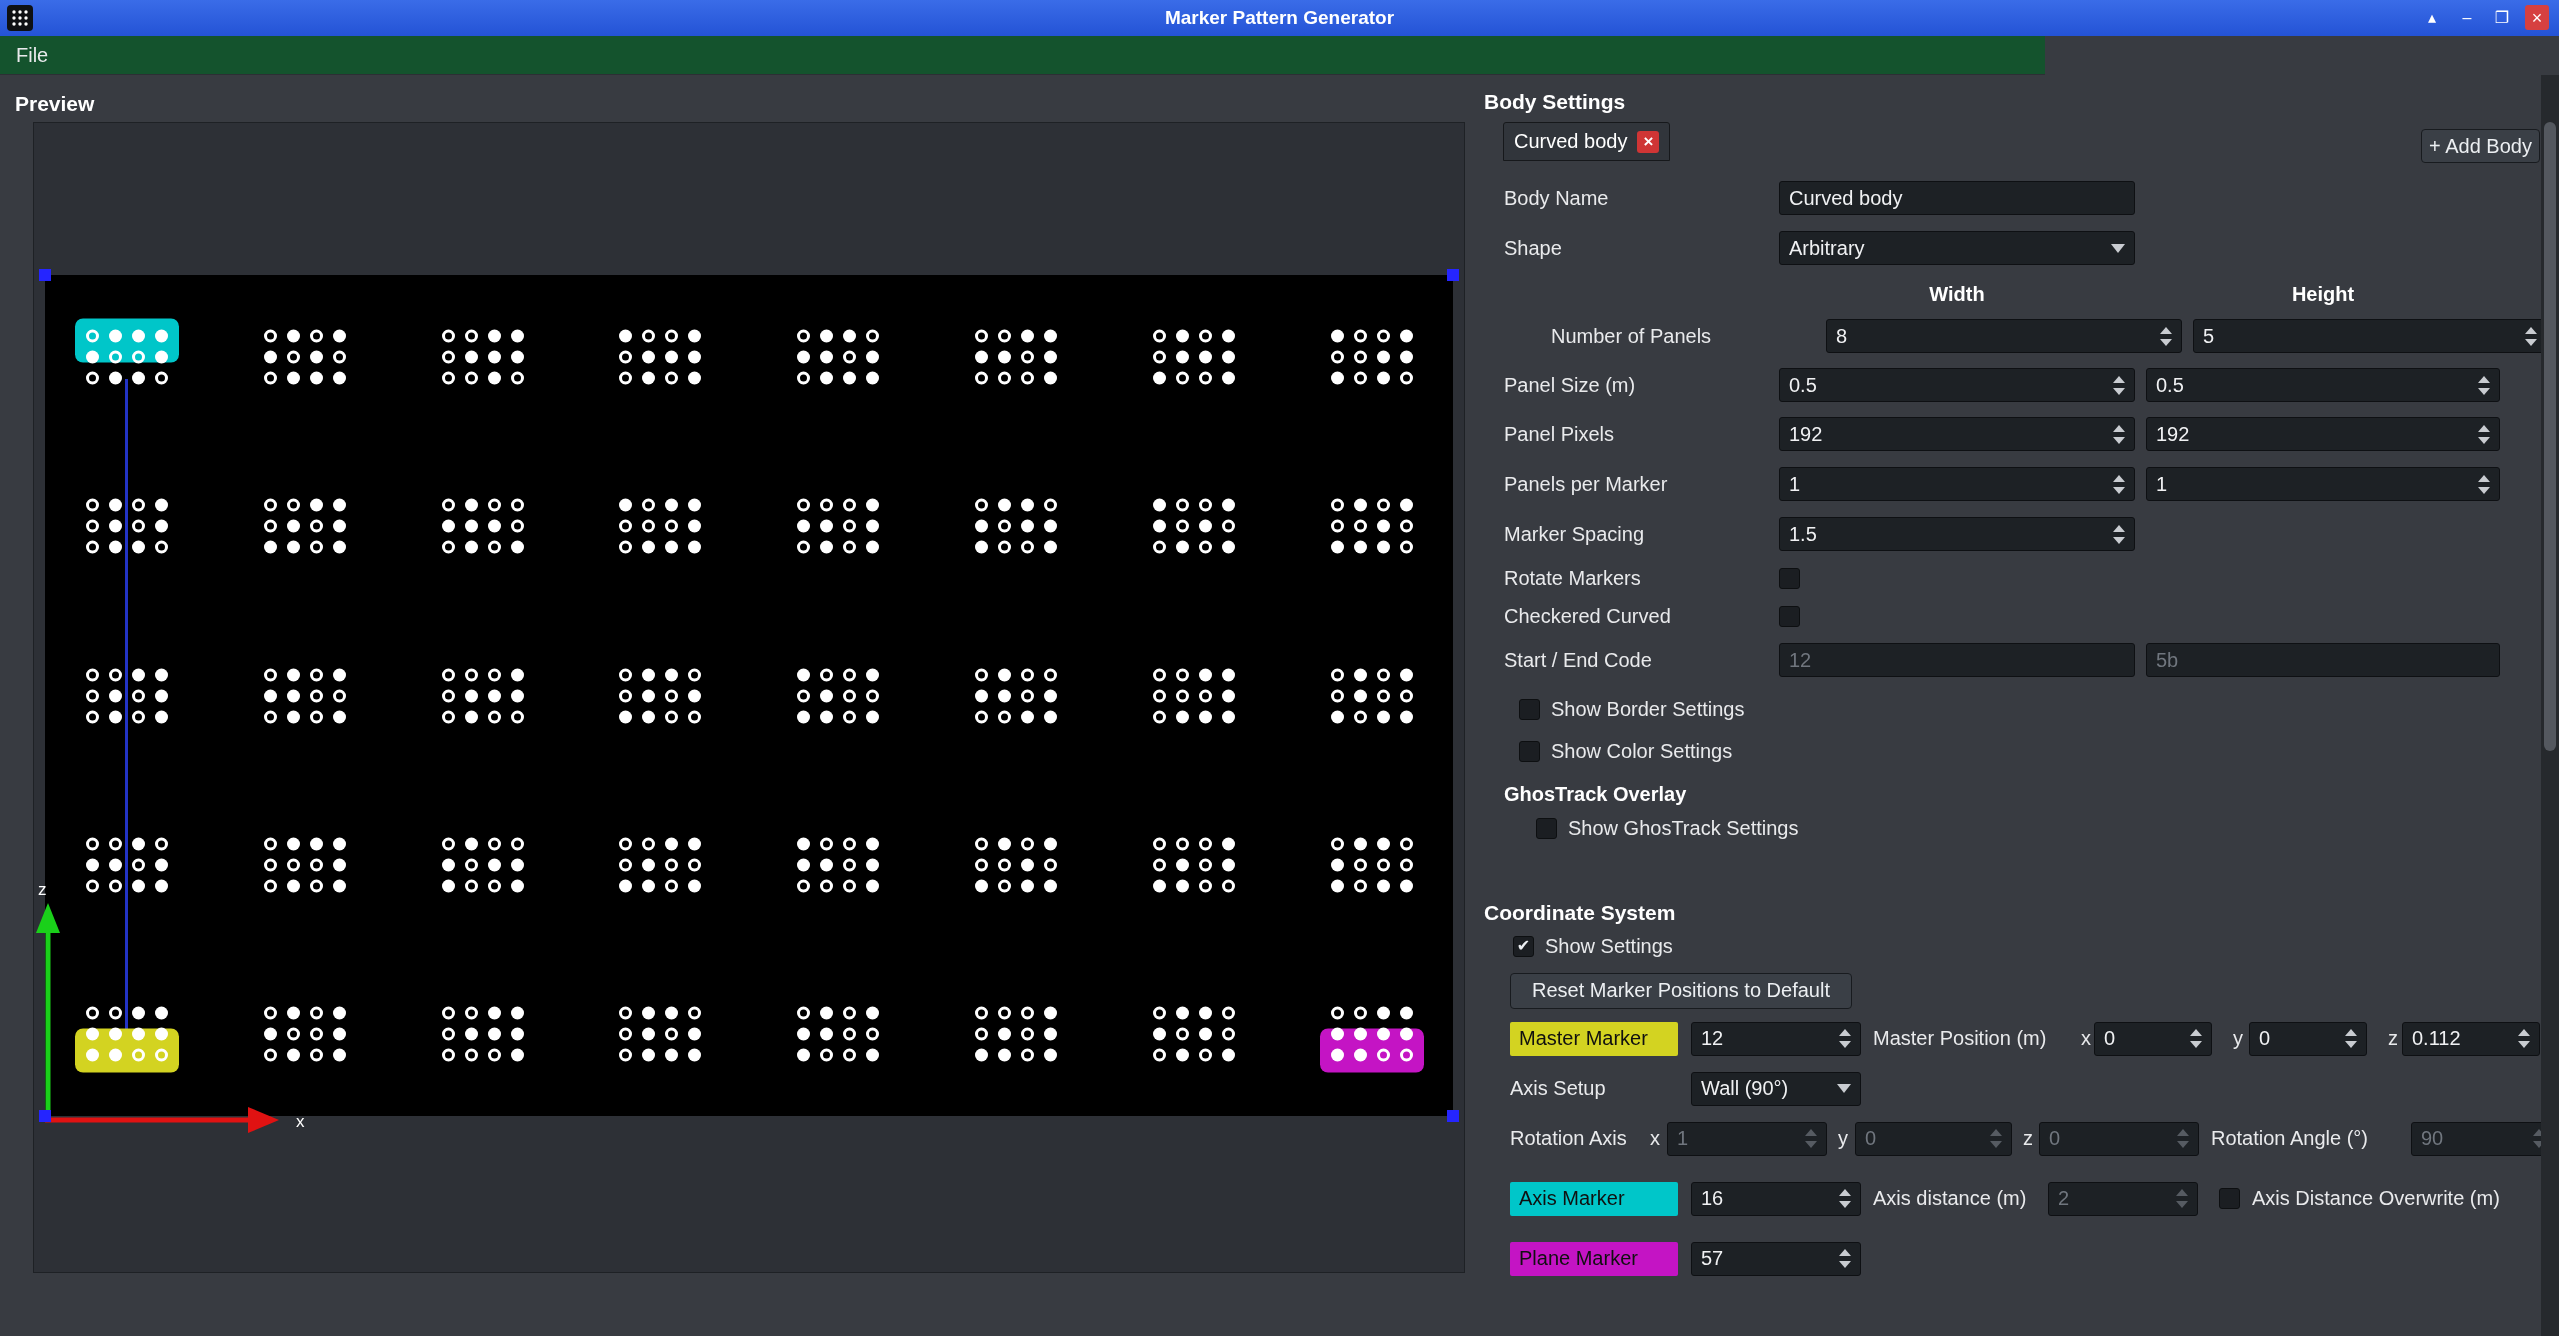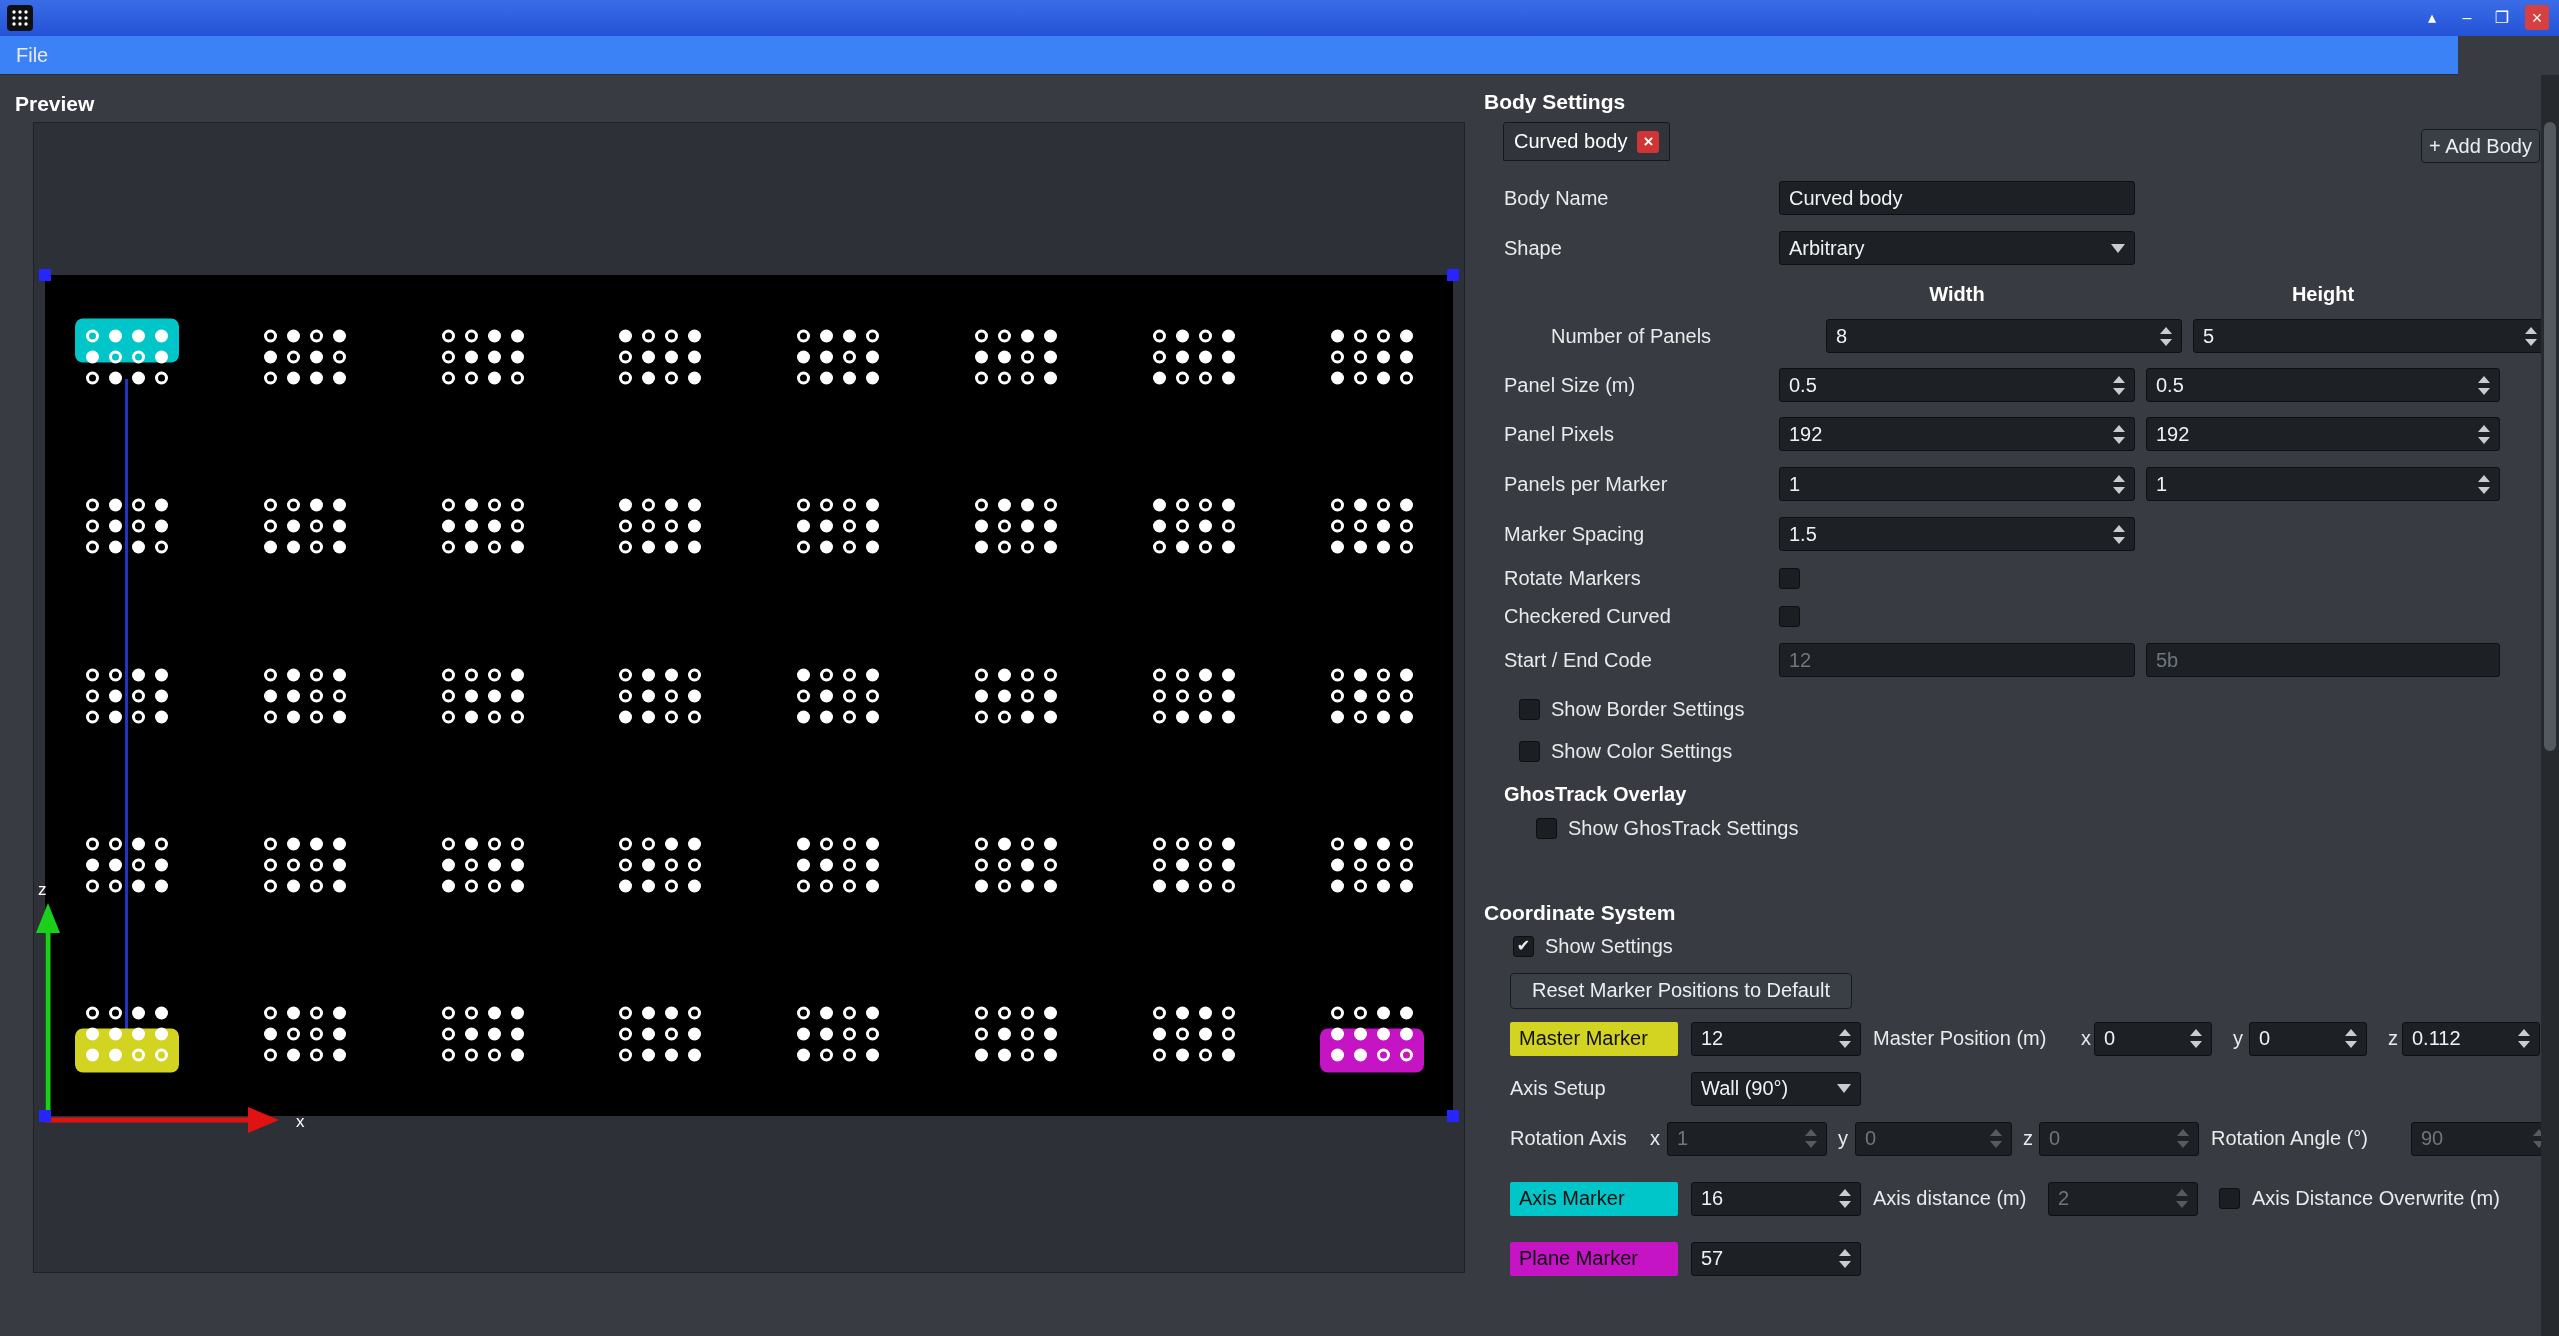--- a/index.html
+++ b/index.html
@@ -12,22 +12,22 @@
     background:linear-gradient(#3a6ce8,#2453d6); display:flex; align-items:center; }
   .app-icon { position:absolute; left:7px; top:5px; width:26px; height:26px;
     background:#0e1013; border-radius:4px; display:flex; align-items:center; justify-content:center; }
   .win-title { width:100%; text-align:center; color:#ffffff; font-size:19px; font-weight:bold; }
   .win-btns { position:absolute; right:10px; top:5px; display:flex; gap:11px; }
   .win-btn { width:24px; height:25px; display:flex; align-items:center; justify-content:center;
     color:#fff; font-size:16px; line-height:1; cursor:default; }
   .win-btn.close { background:#d64040; border-radius:3px; font-size:18px; }
 
   
-  .menubar { position:absolute; left:0; top:36px; width:2458px; height:39px;
-    background:#3b82f6; display:flex; align-items:center; border-bottom:1px solid #2c2f34; }
+  .menubar { position:absolute; left:0; top:36px; width:2045px; height:39px;
+    background:#14532d; display:flex; align-items:center; border-bottom:1px solid #2c2f34; }
   .menu-item { padding:0 16px; font-size:20px; height:100%; display:flex; align-items:center; }
 
   
   .section-h { font-size:21px; font-weight:bold; color:#ffffff; }
   #preview-label { position:absolute; left:15px; top:92px; }
   .preview-panel { position:absolute; left:33px; top:122px; width:1432px; height:1151px;
     background:#2d3036; border:1px solid #1e2125; }
   .pattern-canvas { position:absolute; left:11px; top:152px; width:1408px; height:841px; background:#000; }
 
   .marker { position:absolute; transform:translate(-50%,-50%); z-index:2; }
@@ -109,20 +109,21 @@
             <circle cx="16" cy="4" r="1.7"></circle>
           <circle cx="4" cy="10" r="1.7"></circle>
             <circle cx="10" cy="10" r="1.7"></circle>
             <circle cx="16" cy="10" r="1.7"></circle>
           <circle cx="4" cy="16" r="1.7"></circle>
             <circle cx="10" cy="16" r="1.7"></circle>
             <circle cx="16" cy="16" r="1.7"></circle>
         </g>
       </svg>
     </div>
+    <div class="win-title">Marker Pattern Generator</div>
     <div class="win-btns">
       <div class="win-btn">▴</div>
       <div class="win-btn">–</div>
       <div class="win-btn">❐</div>
       <div class="win-btn close">×</div>
     </div>
   </div>
 
   <div class="menubar">
     <div class="menu-item">File</div>

